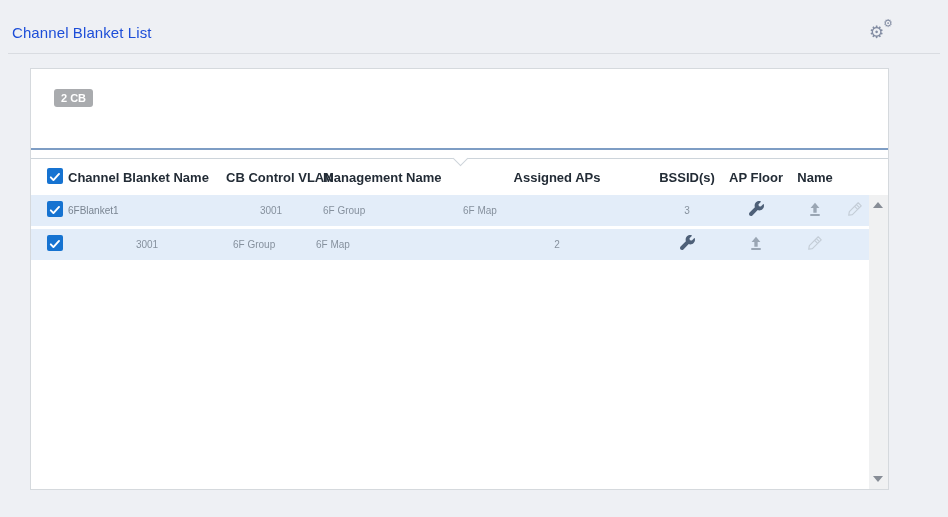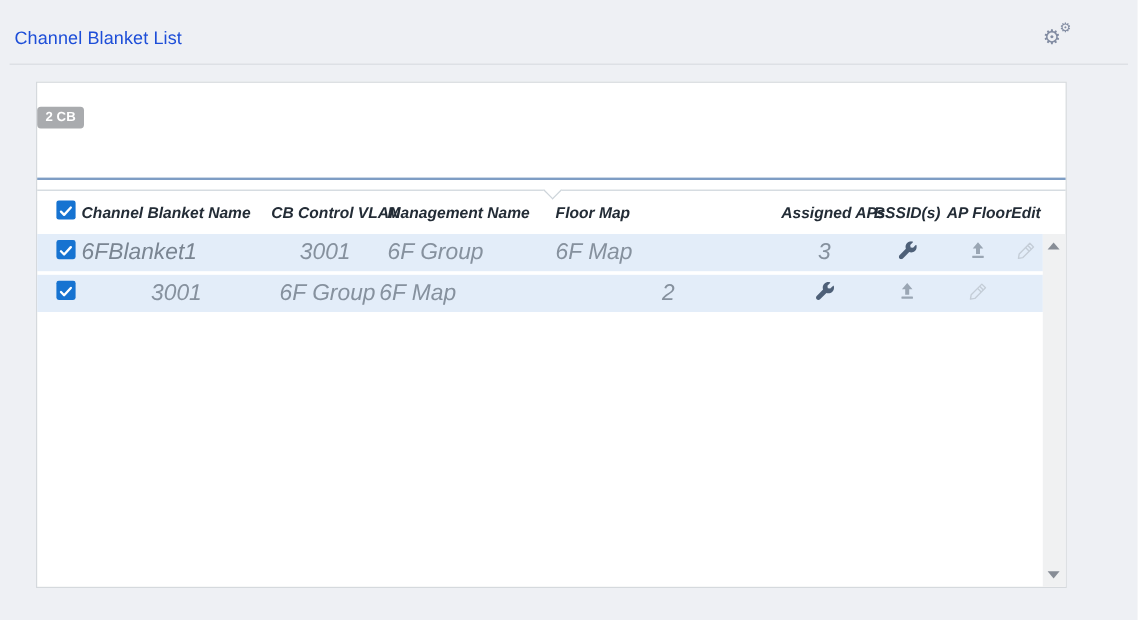--- a/index.html
+++ b/index.html
@@ -21,21 +21,21 @@
   .gear-big  { position:absolute; left:0; top:5px; font-size:17px; line-height:1;
                color:#828ca2; font-family:"DejaVu Sans",sans-serif; }
   .gear-small{ position:absolute; left:14px; top:-1px; font-size:11px; line-height:1;
                color:#828ca2; font-family:"DejaVu Sans",sans-serif; }
 
   .card {
     position:absolute; left:30px; top:68px; width:859px; height:422px;
     background:#ffffff; border:1px solid #d5d9dd;
   }
   .badge {
-    position:absolute; left:0; top:20px;
+    position:absolute; left:23px; top:20px;
     background:#a9abae; color:#ffffff; font-size:11px; font-weight:700;
     padding:3px 7px; border-radius:3px; line-height:1.1;
   }
   .search-row { position:absolute; left:11px; top:52px; height:22px; width:500px; display:flex; align-items:center; }
   .search-icon { flex:0 0 auto; width:17px; height:17px; }
   .search-input {
     border:none; outline:none; background:transparent;
     margin-left:7px; width:420px; font-size:13px; color:#5b6470;
     font-family:"Liberation Sans","DejaVu Sans",sans-serif;
   }
@@ -46,27 +46,26 @@
   .notch-diamond {
     position:absolute; left:424px; top:-6px; width:11px; height:11px;
     background:#ffffff; border-right:1px solid #cdd4da; border-bottom:1px solid #cdd4da;
     transform:rotate(45deg);
   }
 
   .grid {
     display:grid;
     grid-template-columns:37px 158px 90px 147px 188px 72px 66px 52px 28px;
     align-items:center;
-    font-style:italic;
   }
   .thead { position:absolute; left:0; top:91px; width:838px; height:35px; }
   .hc { font-size:13px; font-weight:700; color:#232c36; white-space:nowrap; }
   .tbody { position:absolute; left:0; top:126px; width:838px; }
   .trow { height:31px; margin-bottom:3px; background:#e3edf9; cursor:default; }
-  .cell { font-size:19px; color:#86919e; white-space:nowrap; }
+  .cell { font-size:10px; color:#86919e; white-space:nowrap; }
   .cell.name { color:#7a8592; }
   .center { text-align:center; justify-self:stretch; }
   .padl { padding-left:7px; }
   .cbx-cell { padding-left:16px; }
 
   .checkbox {
     display:inline-block; width:16px; height:16px; background:#1673d1;
     border-radius:2px; cursor:pointer; line-height:0; padding:2px 1px 0 1px;
   }
   .iconbtn { display:inline-block; line-height:0; cursor:pointer; }
@@ -107,25 +106,24 @@
     <div class="cbx-cell">
       <span class="checkbox">
         <svg width="14" height="14" viewBox="0 0 16 16">
           <path d="M3.2 8.4l3 3.1 6.4-7" stroke="#fff" stroke-width="2.2" fill="none" stroke-linecap="round" stroke-linejoin="round"></path>
         </svg>
       </span>
     </div>
     <div class="hc">Channel Blanket Name</div>
     <div class="hc center">CB Control VLAN</div>
     <div class="hc padl">Management Name</div>
-    <div class="hc">Floor Map</div>
     <div class="hc center">Assigned APs</div>
     <div class="hc center">BSSID(s)</div>
     <div class="hc center">AP Floor</div>
-    <div class="hc center">Edit</div>
+    <div class="hc center">Name</div>
   </div>
 
   <div class="tbody">
   <div class="trow grid">
     <div class="cbx-cell">
       <span class="checkbox">
         <svg width="14" height="14" viewBox="0 0 16 16">
           <path d="M3.2 8.4l3 3.1 6.4-7" stroke="#fff" stroke-width="2.2" fill="none" stroke-linecap="round" stroke-linejoin="round"></path>
         </svg>
       </span>

